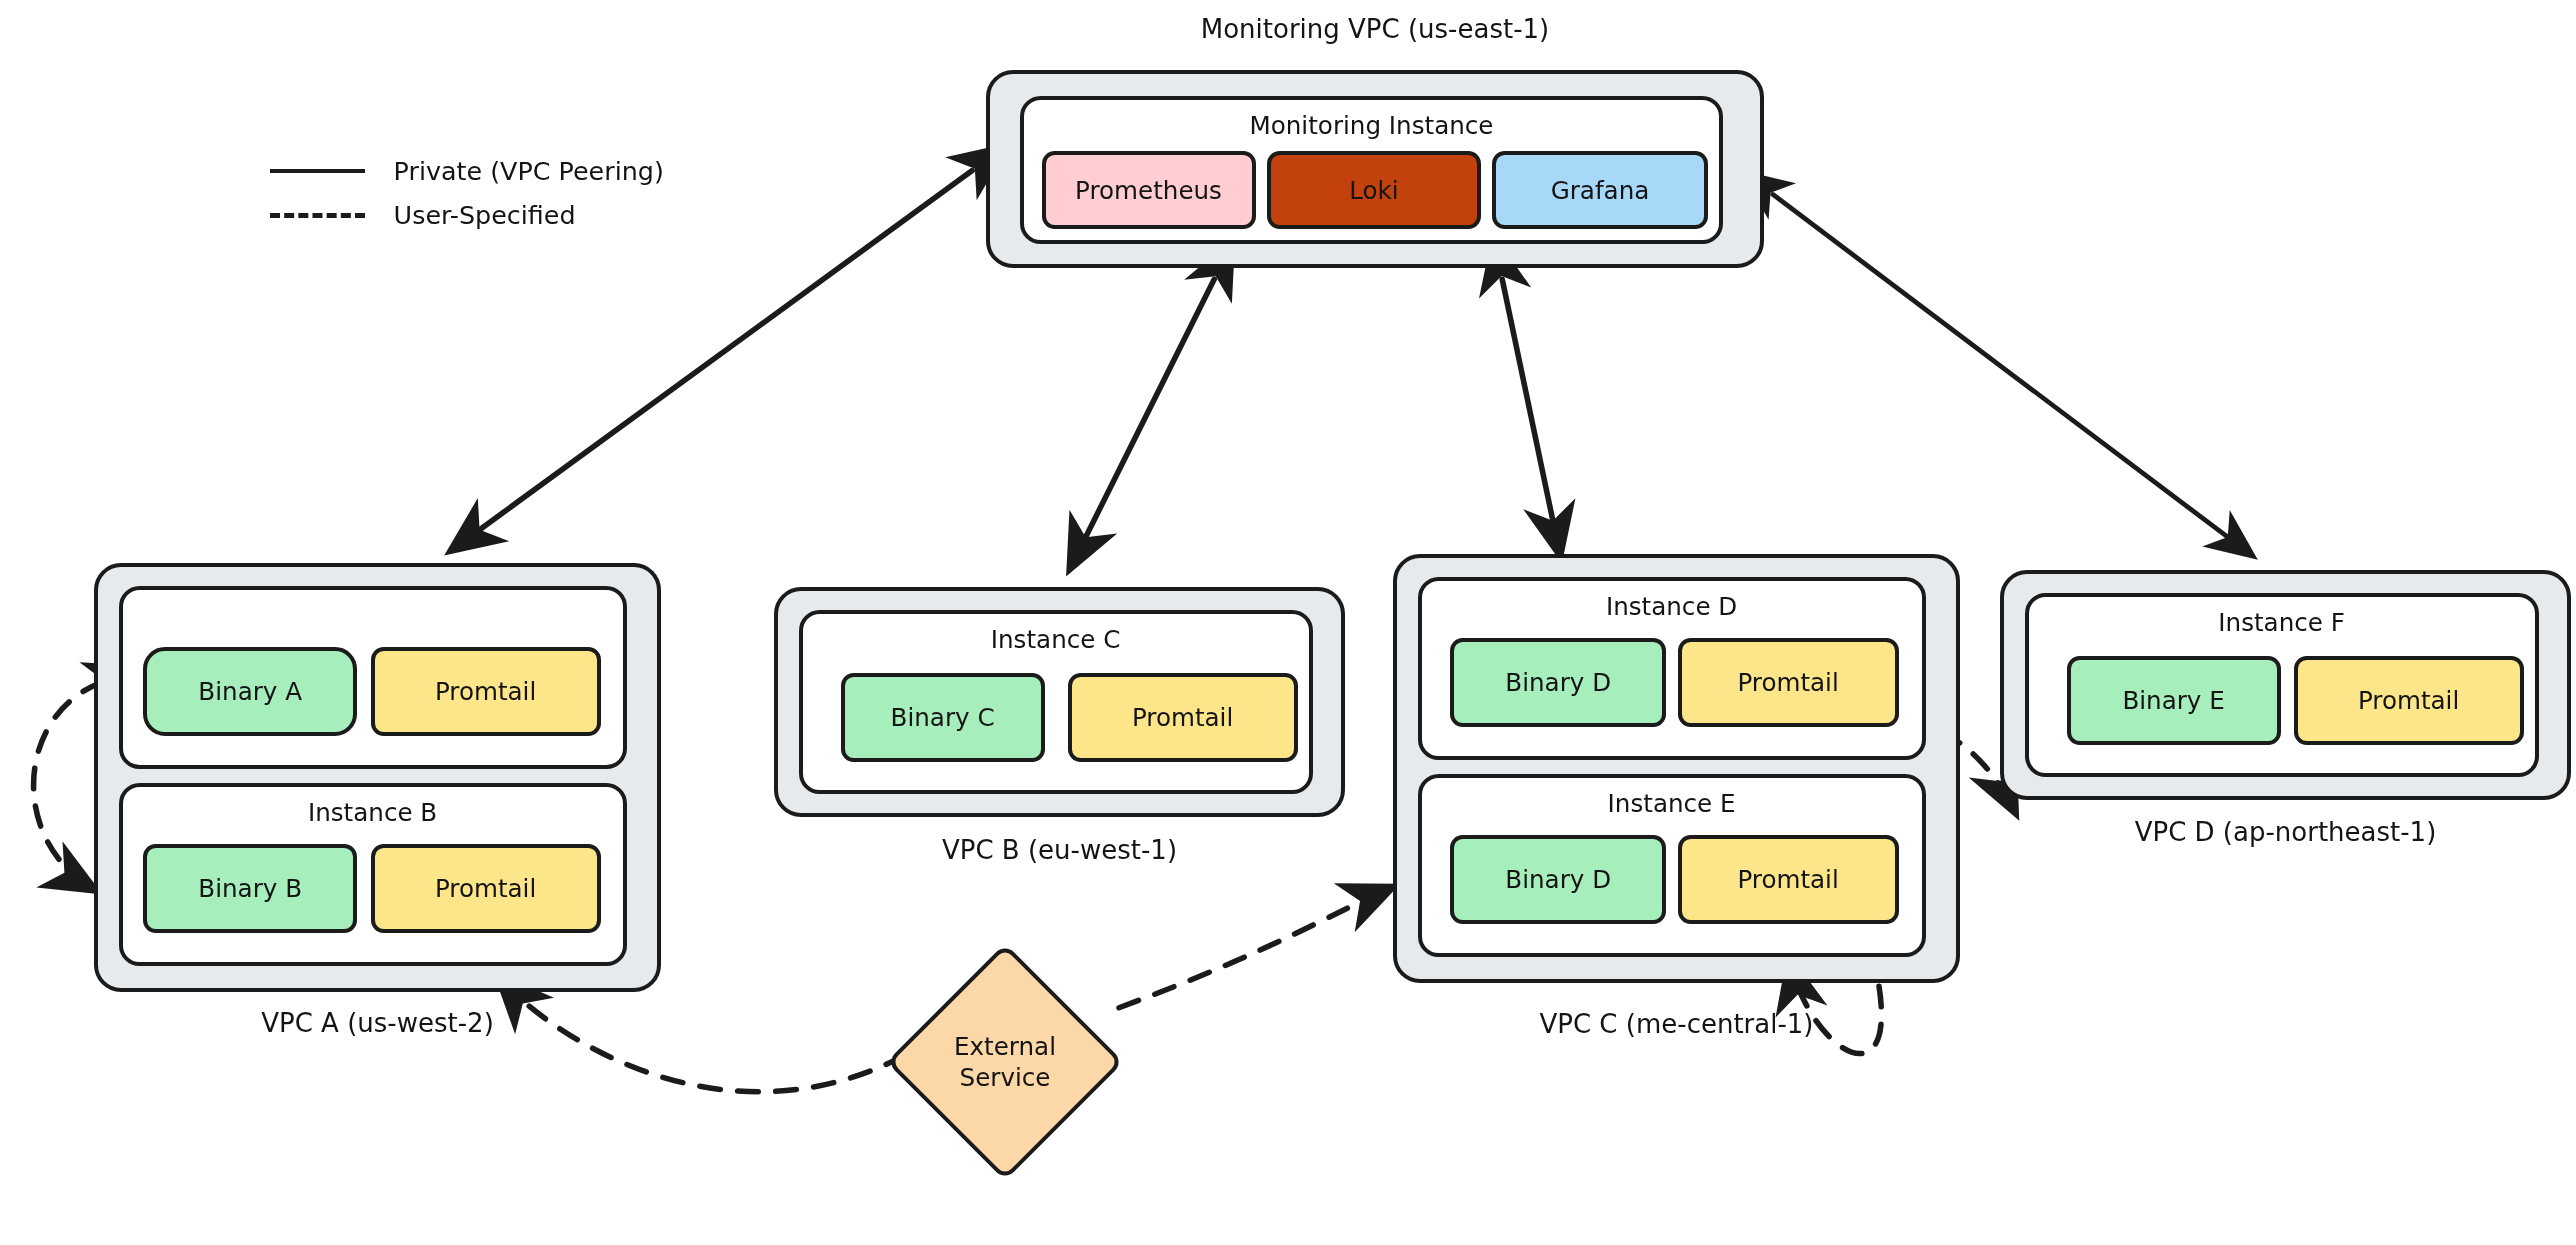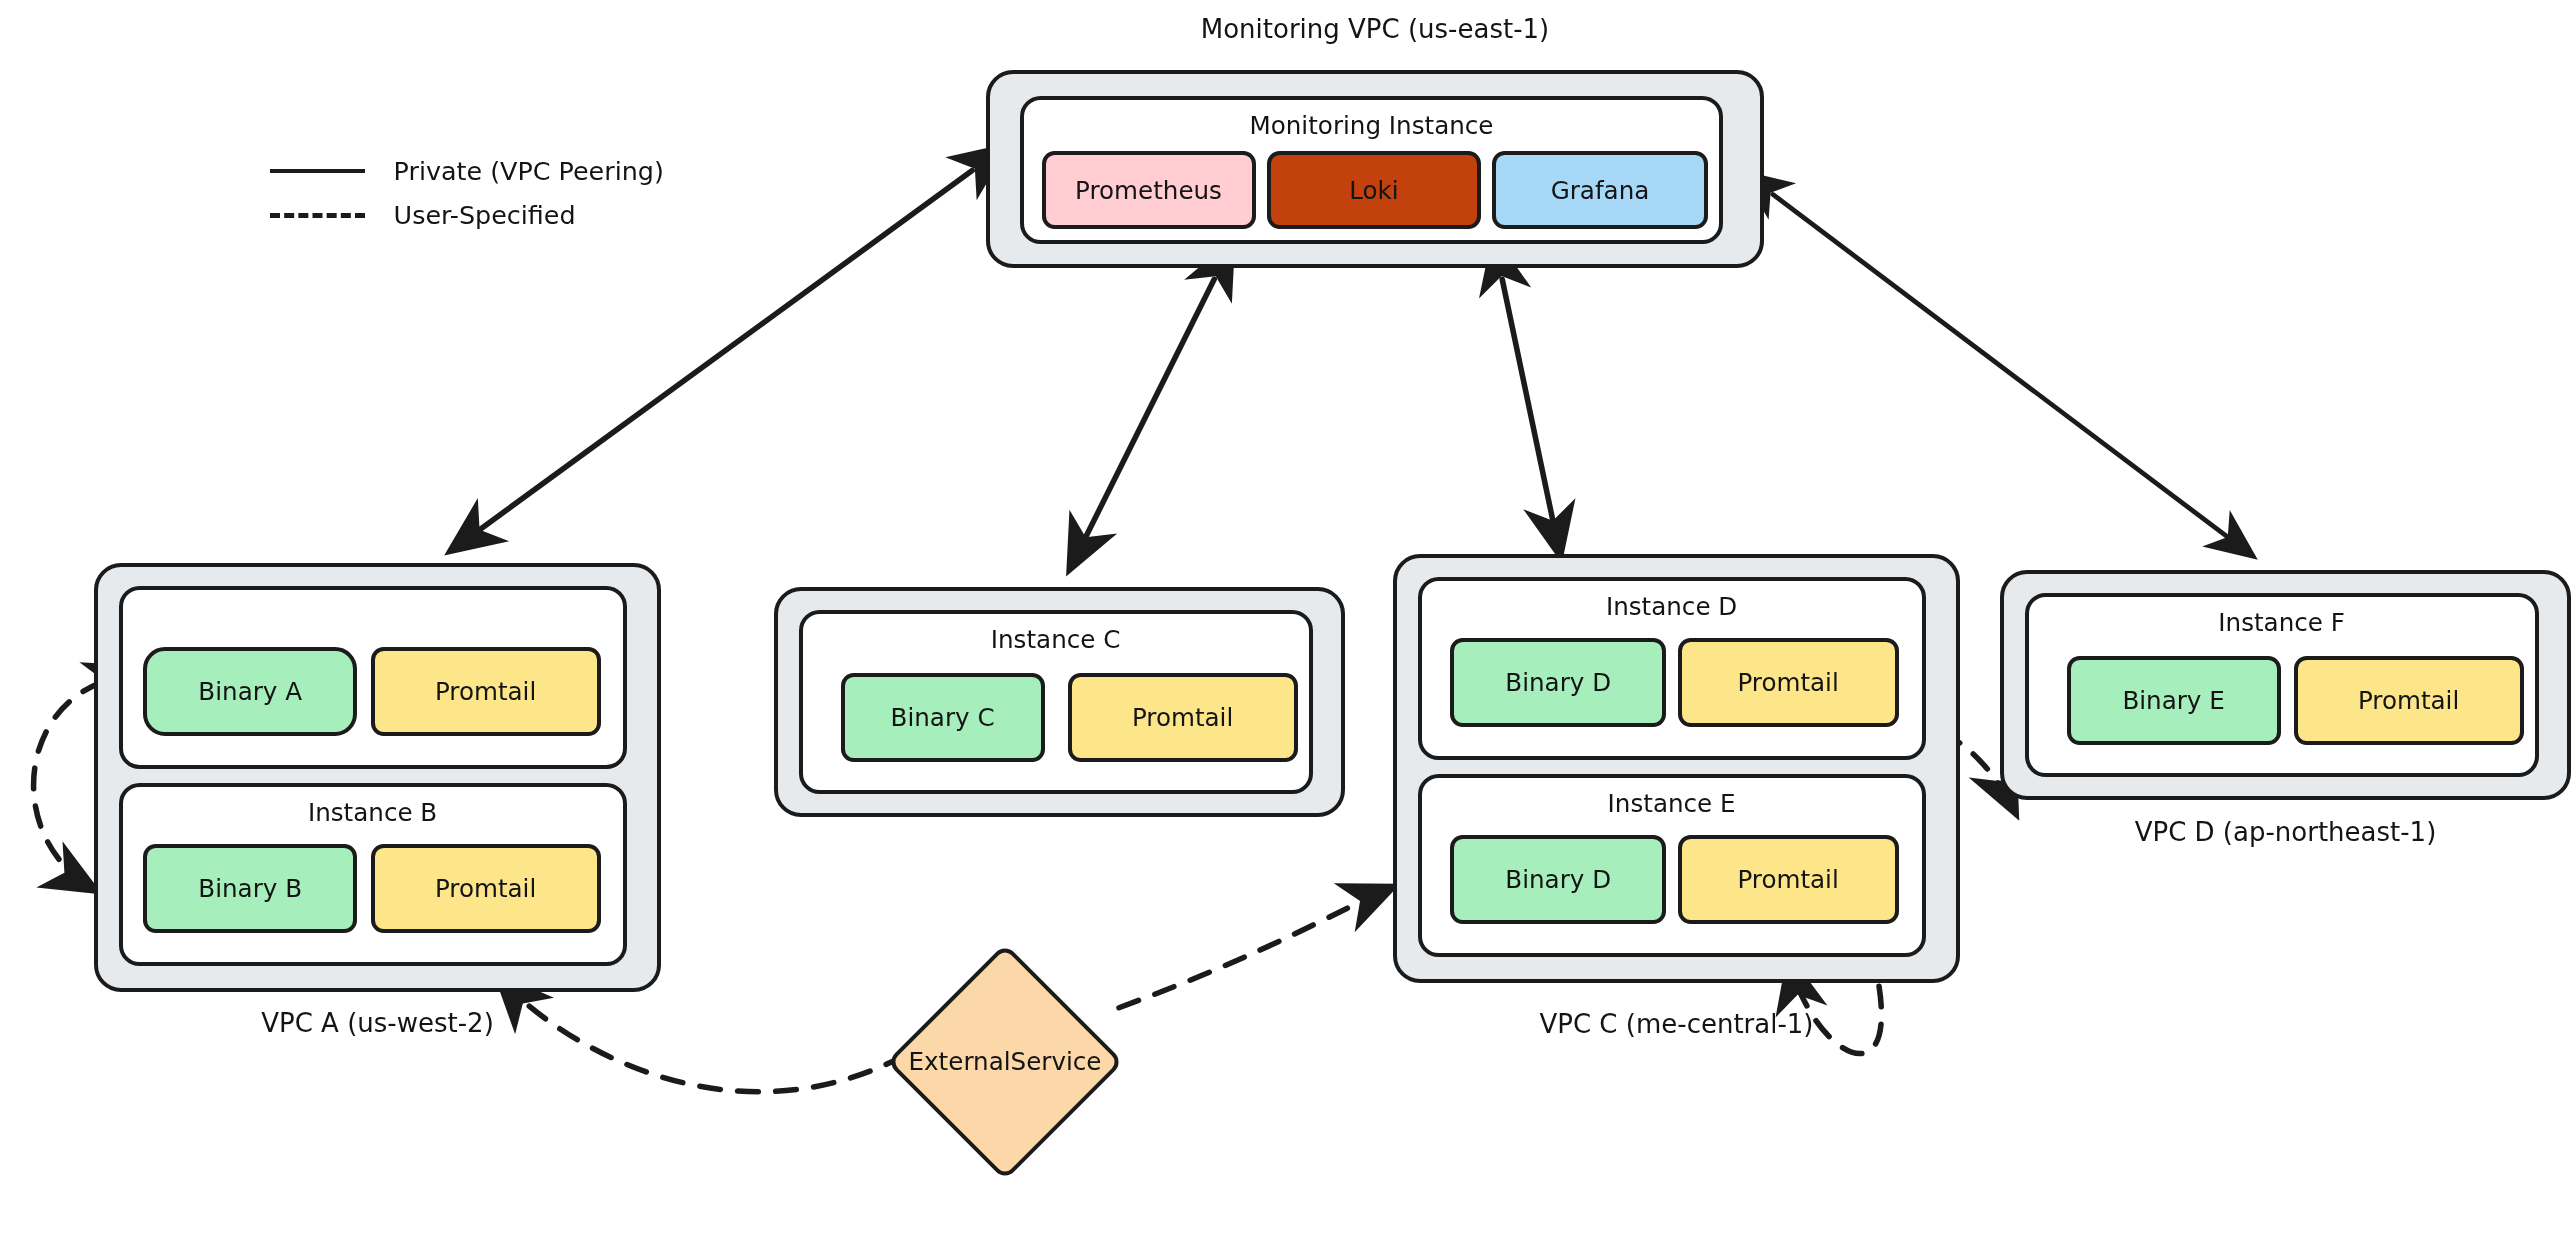--- a/index.html
+++ b/index.html
@@ -109,21 +109,21 @@
     border: 4.8px solid #1b1b1b;
     border-radius: 12.7px;
     transform: rotate(45deg);
     box-sizing: border-box;
   }
   #external-service .diamond-label {
     position: absolute;
     left: 0; top: 0;
     width: 238px; height: 238px;
     display: flex;
-    flex-direction: row;
+    flex-direction: column;
     align-items: center;
     justify-content: center;
     color: #141414;
     font-size: 24.6px;
     line-height: 1.28;
     text-align: center;
   }
 
   
   #legend {
@@ -224,20 +224,21 @@
   </div>
   <div class="vpc-label" style="left:94px; top:1008px; width:567px;">VPC A (us-west-2)</div>
 
   <div class="vpc" id="vpc-b" style="left:774px; top:587px; width:571px; height:230px;">
     <div class="instance" style="left:20.6px; top:19px; width:514px; height:184px;">
       <div class="instance-title">Instance C</div>
       <div class="svc svc-green" style="left:38px; top:59px; width:204px; height:89px;">Binary C</div>
       <div class="svc svc-yellow" style="left:265px; top:59px; width:230px; height:89px;">Promtail</div>
     </div>
   </div>
+  <div class="vpc-label" style="left:774px; top:835px; width:571px;">VPC B (eu-west-1)</div>
 
   <div class="vpc" id="vpc-c" style="left:1393px; top:554px; width:567px; height:429px;">
     <div class="instance" style="left:20.6px; top:19px; width:508px; height:183px;">
       <div class="instance-title">Instance D</div>
       <div class="svc svc-green" style="left:28.6px; top:57px; width:216px; height:89px;">Binary D</div>
       <div class="svc svc-yellow" style="left:256px; top:57px; width:221px; height:89px;">Promtail</div>
     </div>
     <div class="instance" style="left:20.6px; top:216px; width:508px; height:183px;">
       <div class="instance-title">Instance E</div>
       <div class="svc svc-green" style="left:28.6px; top:57px; width:216px; height:89px;">Binary D</div>

